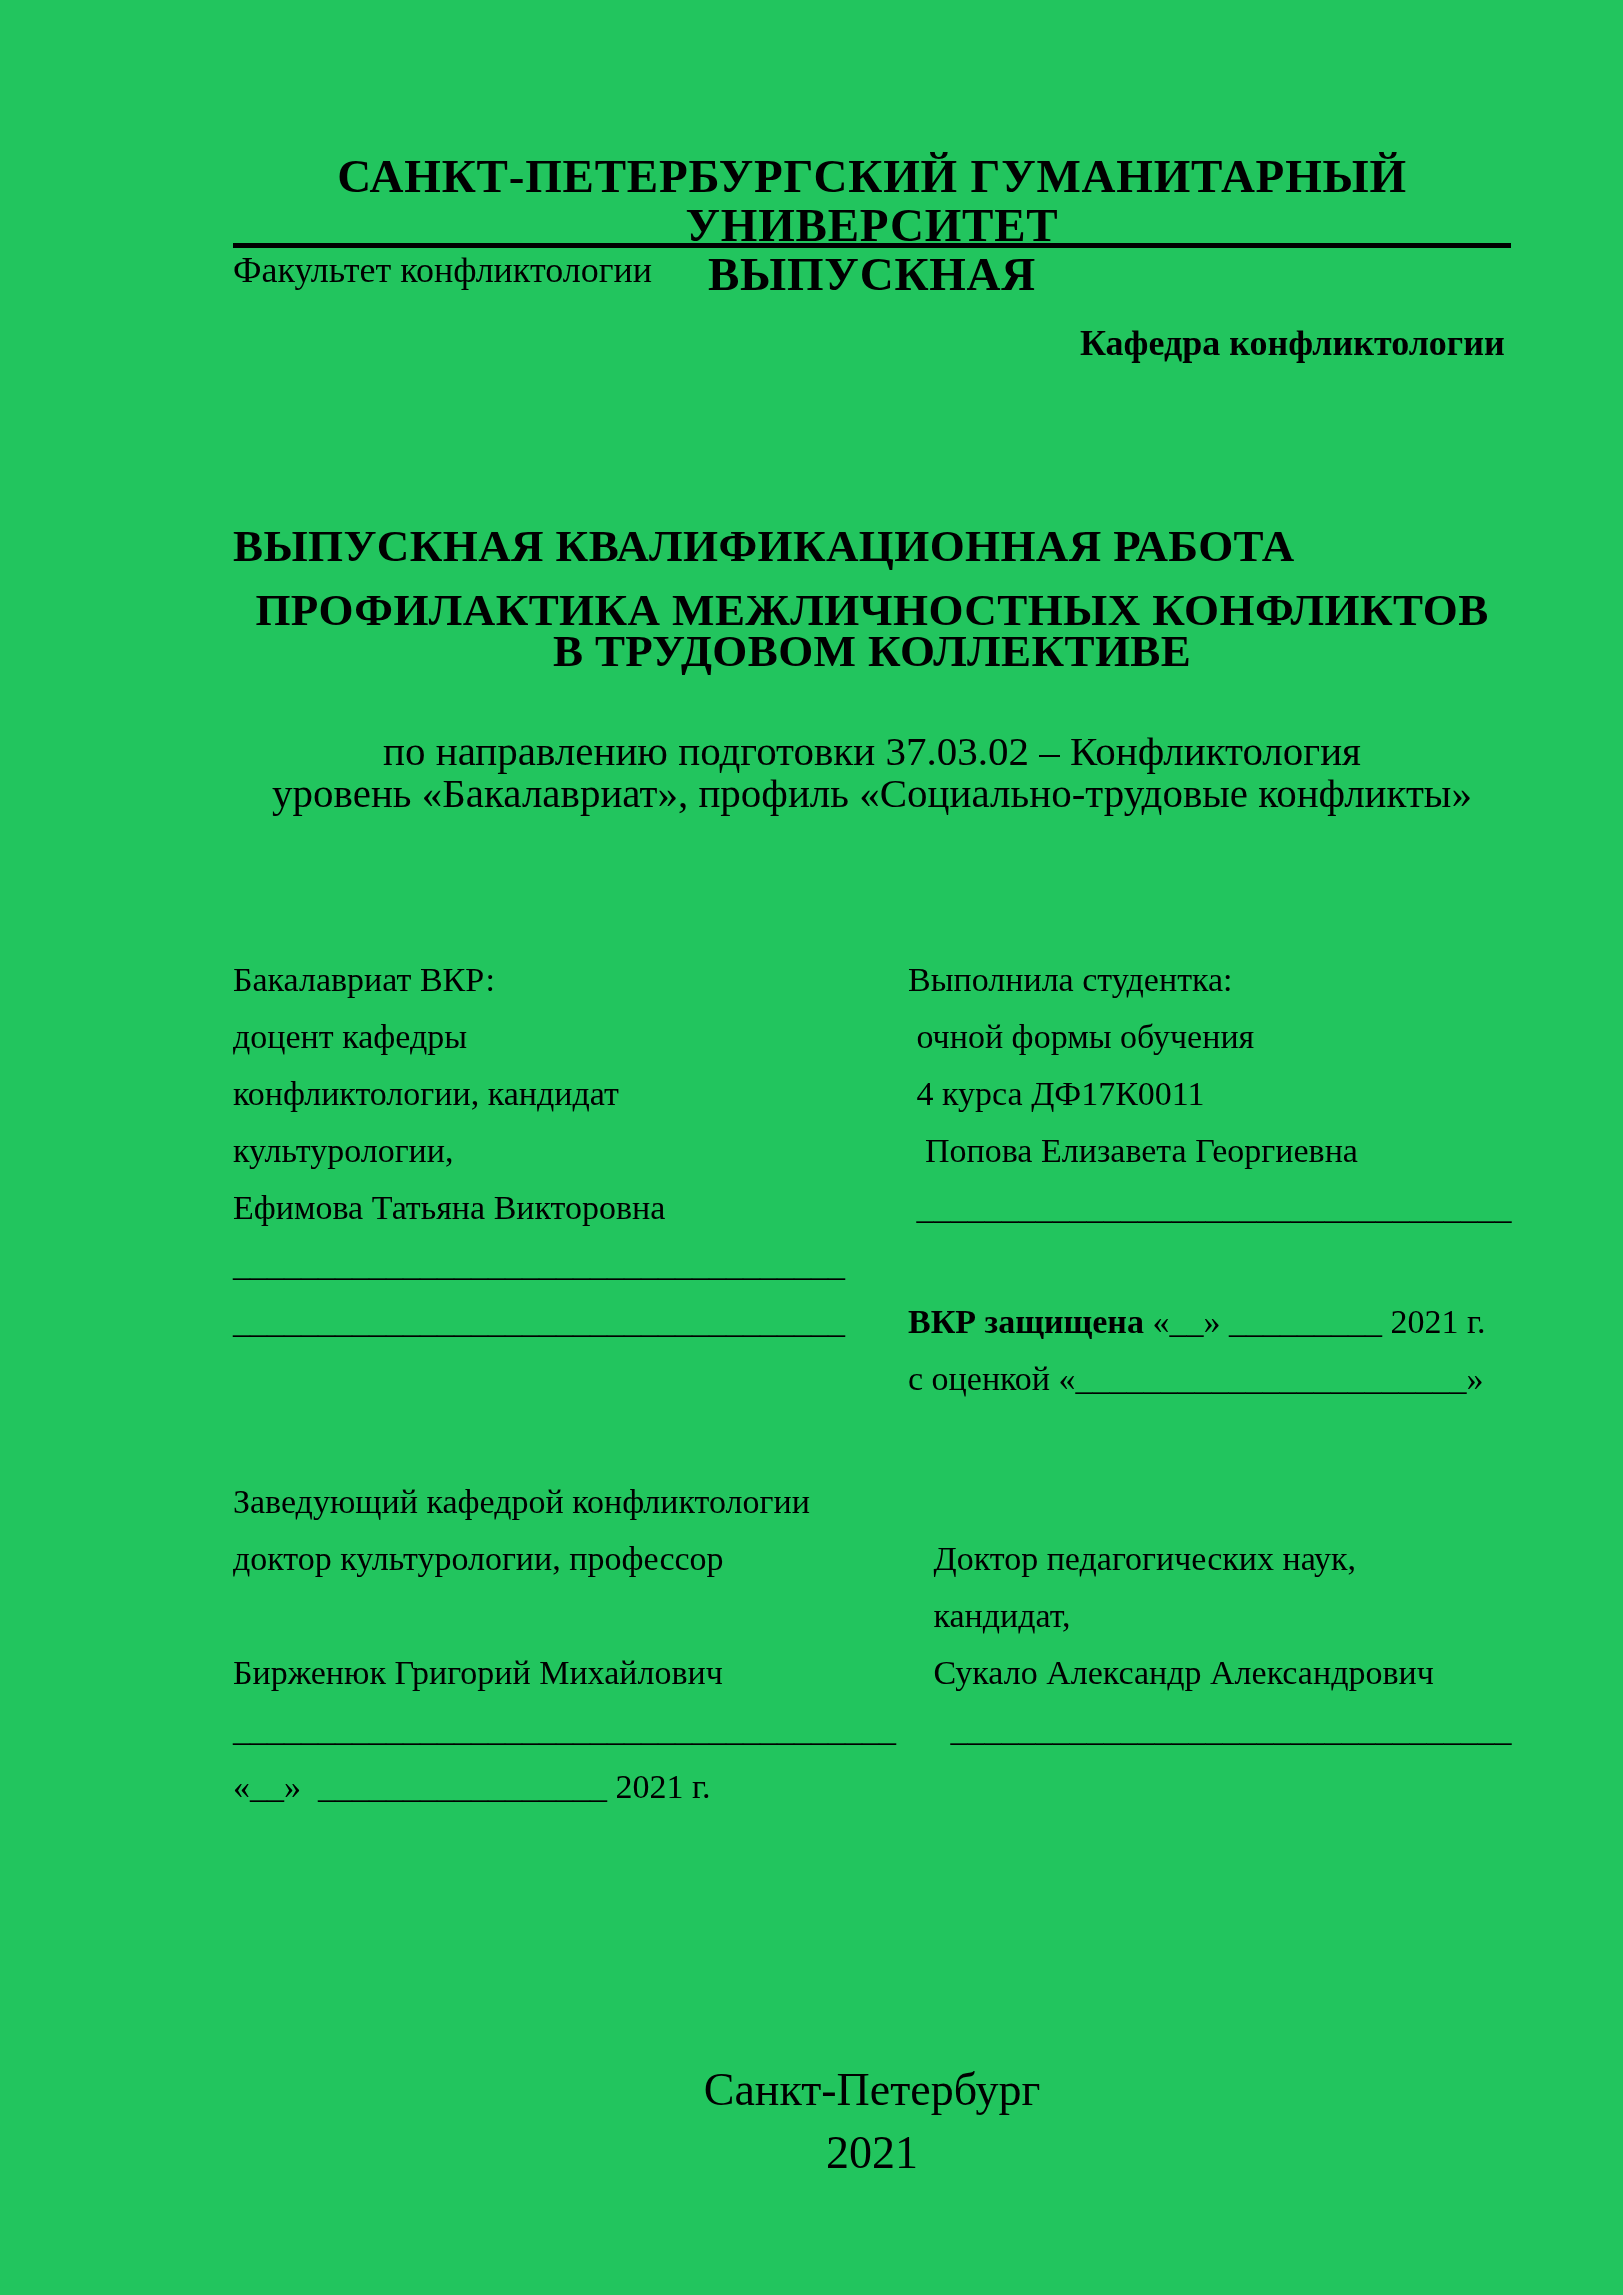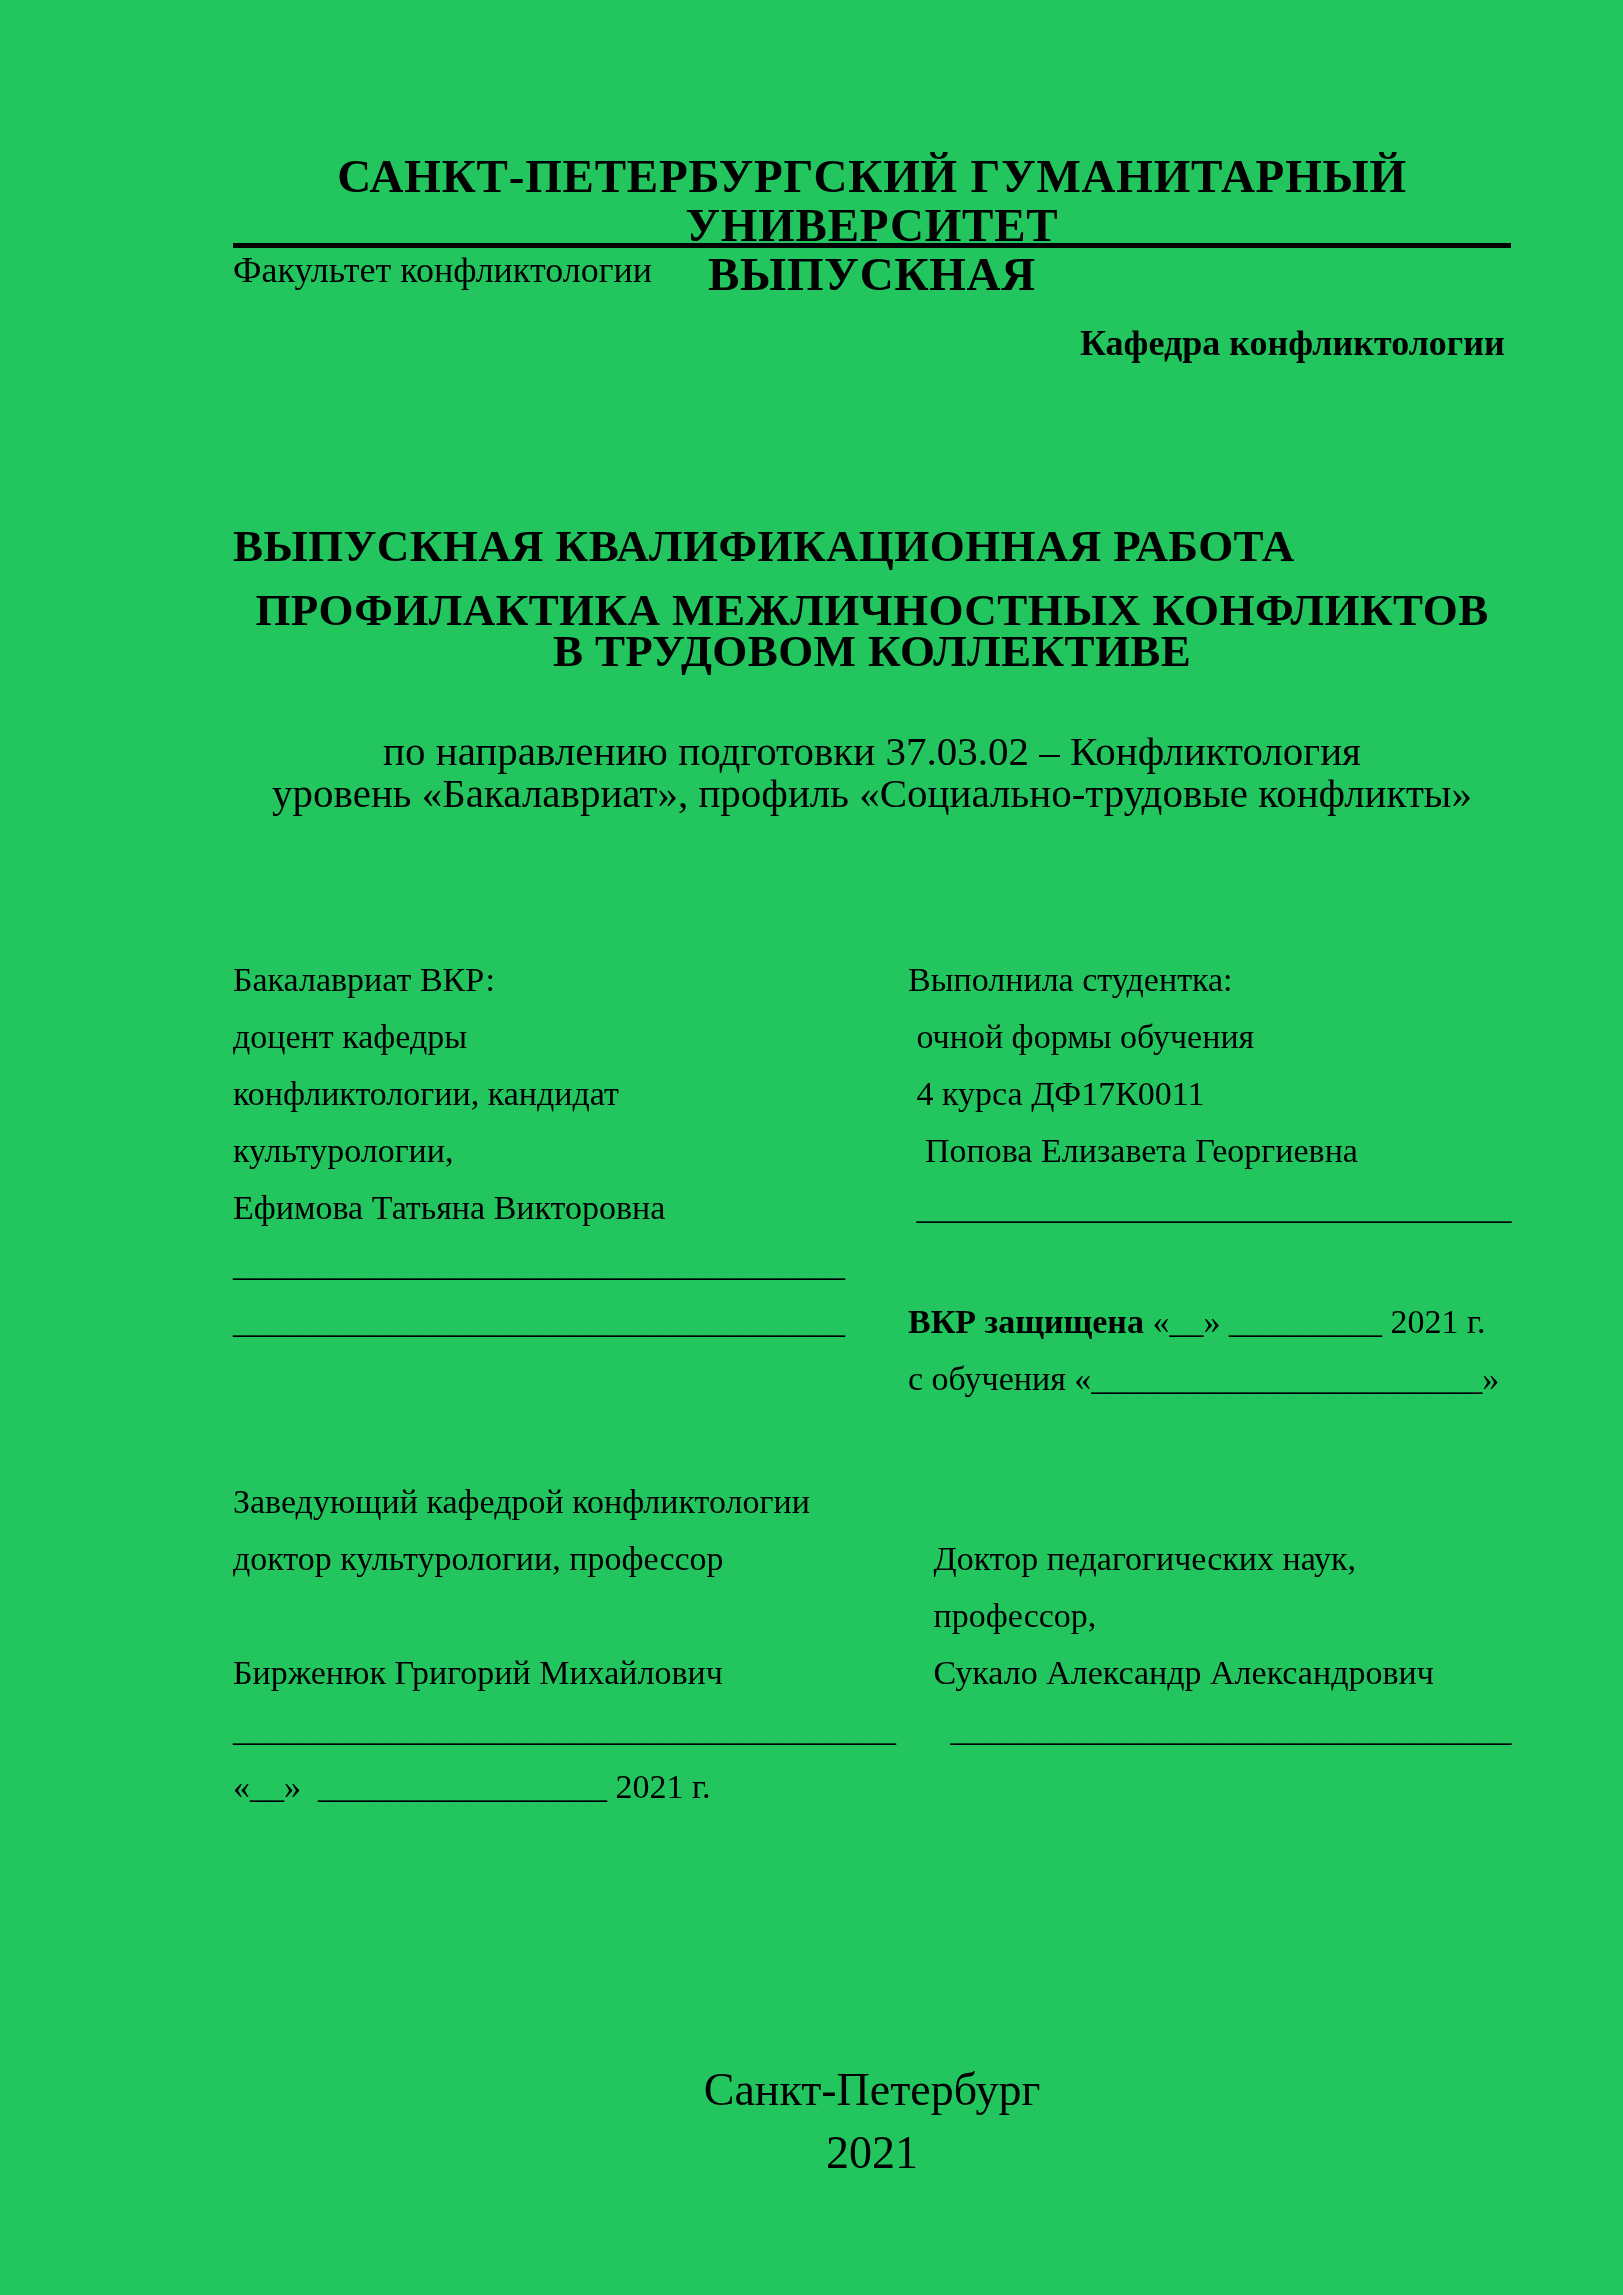--- a/index.html
+++ b/index.html
@@ -105,32 +105,32 @@
       <div class="srow">
         <div class="cl">____________________________________</div>
         <div class="cr"></div>
       </div>
       <div class="srow">
         <div class="cl">____________________________________</div>
         <div class="cr"><span class="b">ВКР защищена</span><span> «__» _________ 2021 г.</span></div>
       </div>
       <div class="srow">
         <div class="cl"></div>
-        <div class="cr">с обучения «_______________________»</div>
+        <div class="cr">с оценкой «_______________________»</div>
       </div>
       <div class="srow gap">
         <div class="cl">Заведующий кафедрой конфликтологии</div>
       </div>
       <div class="srow">
         <div class="cl">доктор культурологии, профессор</div>
         <div class="cr">   Доктор педагогических наук,</div>
       </div>
       <div class="srow">
         <div class="cl"></div>
-        <div class="cr">   профессор,</div>
+        <div class="cr">   кандидат,</div>
       </div>
       <div class="srow">
         <div class="cl">Бирженюк Григорий Михайлович</div>
         <div class="cr">   Сукало Александр Александрович</div>
       </div>
       <div class="srow">
         <div class="cl">_______________________________________</div>
         <div class="cr">     _________________________________</div>
       </div>
       <div class="srow">

